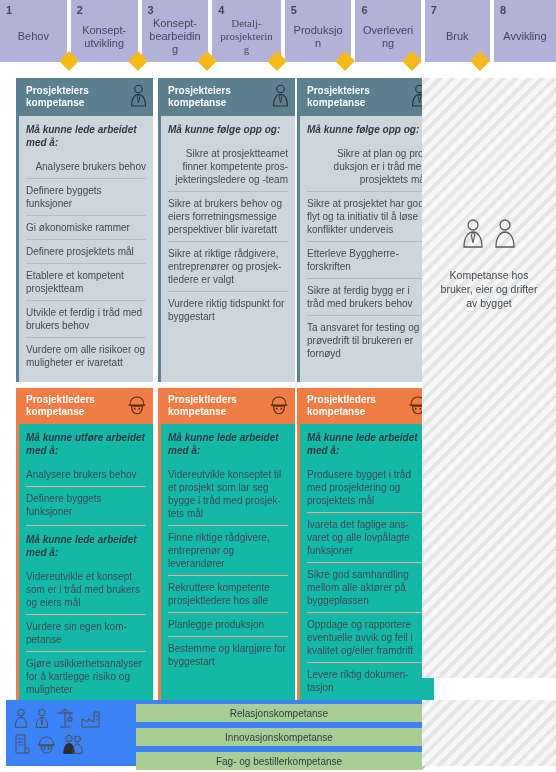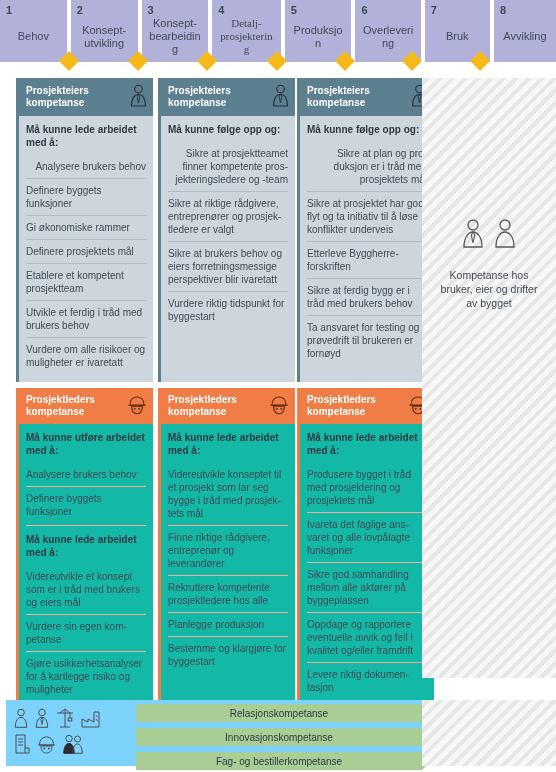--- a/index.html
+++ b/index.html
@@ -67,20 +67,21 @@
   }
   .card-head .htxt{white-space:pre-line;}
   .card-body{
     padding:0 7px 8px 7px;
     box-sizing:border-box;
   }
   .lead{
     font-size:10px;font-weight:bold;line-height:13px;
     padding:7px 0 6px 0;
     color:#2f3a45;
+    font-style:italic;
   }
   .item{
     font-size:10px;line-height:13px;
     padding:5px 0 5px 0;
     color:#3f4a56;
   }
   
   .owner .card-head{background:#5d8090;}
   .owner{background:#ccd6dc;border-left-color:#5d8090;}
   .owner .item{border-top:1px solid #aebdc6;}
@@ -111,21 +112,21 @@
     display:flex;justify-content:center;gap:10px;margin-bottom:16px;
   }
   #hatch .hatch-text{
     font-size:10.5px;line-height:14px;color:#3f4a56;
     padding:0 14px;
   }
 
   
   #footer{
     position:absolute;left:6px;top:700px;width:416px;height:66px;
-    background:#7dd3fc;
+    background:#3b82f6;
   }
   #footer-hatch{
     position:absolute;left:422px;top:700px;width:134px;height:66px;
     background:repeating-linear-gradient(
       -45deg,
       #e6e6e6 0px, #e6e6e6 4px,
       #f7f7f7 4px, #f7f7f7 9px
     );
   }
   .foot-icons{
@@ -245,22 +246,22 @@
 kompetanse</div>
           <span><svg width="17" height="23" viewBox="0 0 17 23">
               <circle cx="8.5" cy="5" r="3.8" fill="none" stroke="#25323b" stroke-width="1.1"></circle>
               <path d="M1.5 22 C1.5 14 4.8 10.3 8.5 10.3 C12.2 10.3 15.5 14 15.5 22 Z" fill="none" stroke="#25323b" stroke-width="1.1"></path>
               <path d="M8.5 10.3 L7.2 12.6 L8.5 19 L9.8 12.6 Z" fill="none" stroke="#25323b" stroke-width="0.9"></path>
             </svg></span>
         </div>
         <div class="card-body">
           <div class="lead">Må kunne følge opp og:</div>
           <div class="item nosep">Sikre at prosjektteamet finner kompetente pros-jekteringsledere og -team</div>
+          <div class="item">Sikre at brukers behov og eiers forretningsmessige perspektiver blir ivaretatt</div>
           <div class="item">Sikre at riktige rådgivere, entreprenører og prosjek-tledere er valgt</div>
-          <div class="item">Sikre at brukers behov og eiers forretningsmessige perspektiver blir ivaretatt</div>
           <div class="item">Vurdere riktig tidspunkt for byggestart</div>
         </div>
       </div>
       <div class="spacer"></div>
       <div class="card leader" style="height: 358px;">
         <div class="card-head">
           <div class="htxt">Prosjektleders
 kompetanse</div>
           <span><svg width="20" height="21" viewBox="0 0 20 21">
               <path d="M3 11.2 C3 5.6 6.2 3 10 3 C13.8 3 17 5.6 17 11.2 Z" fill="none" stroke="#5c2c12" stroke-width="1.1"></path>

